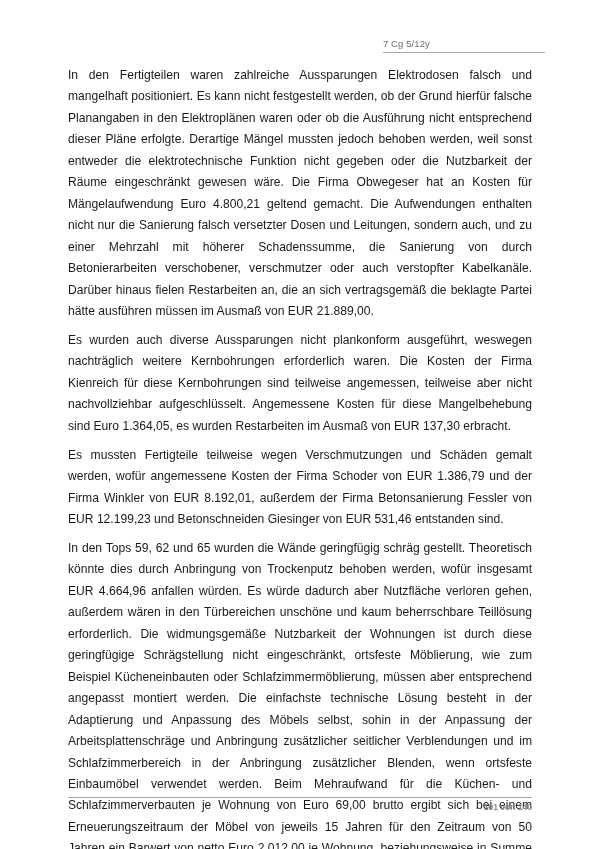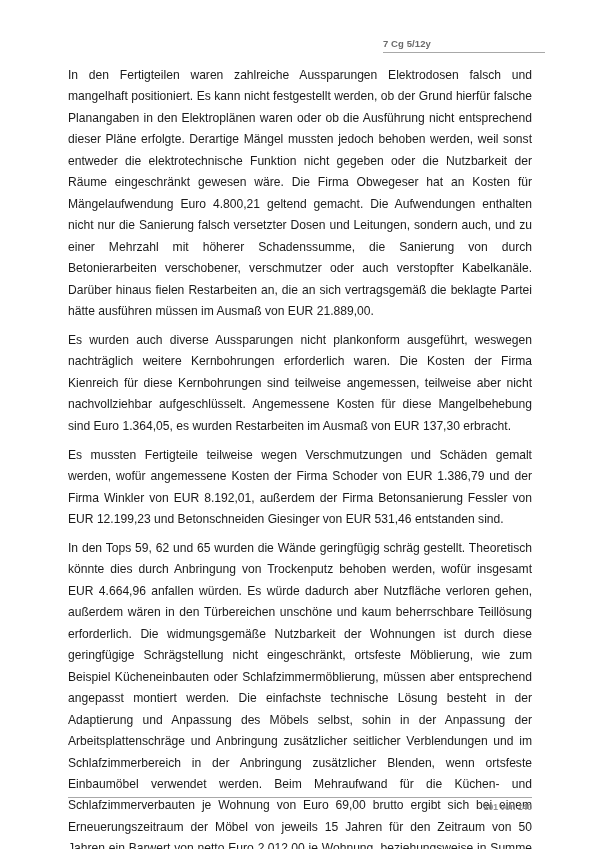--- a/index.html
+++ b/index.html
@@ -17,21 +17,21 @@
     }
     .header {
       position: absolute;
       left: 383px;
       top: 38px;
       width: 162px;
       border-bottom: 1px solid #a8a8a8;
       padding-bottom: 3px;
       font-size: 9.5px;
       color: #6a6a6a;
-      font-weight: bold;
+      font-weight: normal;
       letter-spacing: 0.1px;
     }
     .body-text {
       position: absolute;
       left: 68px;
       top: 65px;
       width: 464px;
       font-size: 12.1px;
       line-height: 21.45px;
     }

